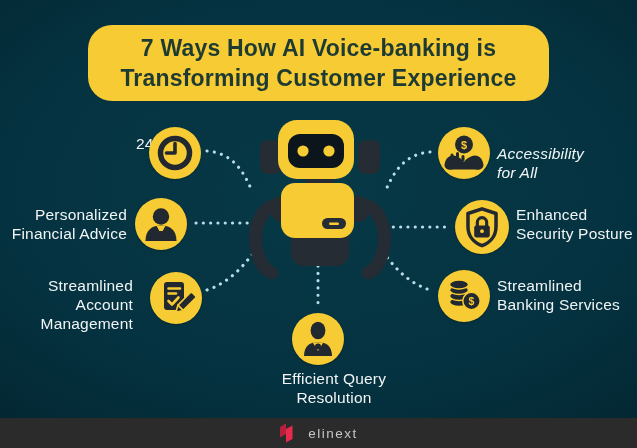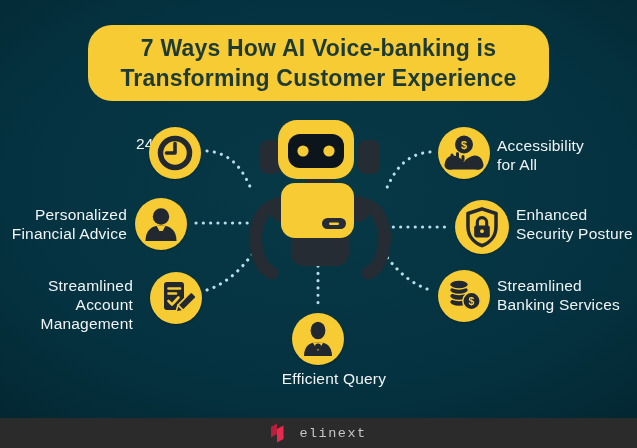--- a/index.html
+++ b/index.html
@@ -22,21 +22,21 @@
     background:#f7cb33;display:flex;align-items:center;justify-content:center;
     box-shadow:0 1px 2px rgba(0,0,0,.25);
   }
   .label{position:absolute;color:#f1f5f6;font-size:15.5px;line-height:19px;letter-spacing:.2px;}
   .label span{display:block;}
   .t-right{text-align:right;}
   .t-left{text-align:left;}
   .t-center{text-align:center;}
   .footer{
     position:absolute;left:0;top:418px;width:637px;height:30px;background:#2b2b2b;
-    display:flex;align-items:center;justify-content:center;gap:14px;font-family:Liberation Mono, monospace;
+    display:flex;align-items:center;justify-content:center;gap:14px;
   }
   .brand{color:#c6c6c6;font-size:13.5px;letter-spacing:1.5px;}
 </style>
 </head>
 <body>
 
 <div class="canvas">
 
   
   <svg class="connectors" width="637" height="448" viewBox="0 0 637 448" fill="none" stroke="#b8dde8" stroke-width="3.1" stroke-linecap="round" stroke-dasharray="0.1 7.2">
@@ -134,21 +134,21 @@
   
   <div class="item">
     <div class="icon-circle" style="left:438px;top:127px;">
       <svg width="52" height="52" viewBox="0 0 52 52">
         <circle cx="26" cy="17.5" r="9" fill="#21282f"></circle>
         <text x="26" y="21.5" text-anchor="middle" font-size="11" font-weight="bold" fill="#f7cb33" font-family="Liberation Sans, sans-serif">$</text>
         <path d="M6.5 38 C 7.5 30 13 26.5 19 29.5 C 22.5 31 24.5 33 25.9 35 C 27.3 33 29.5 31 33 29.5 C 39 26.5 44.5 30 45.5 38 C 45.5 41.5 42 43.5 37 42.5 L 15 42.5 C 10 43.5 6.5 41.5 6.5 38 Z" fill="#21282f"></path>
         <path d="M14 31 v -3 M19.5 30 v -3.5 M25 33 v -3.5" stroke="#21282f" stroke-width="3" stroke-linecap="round"></path>
       </svg>
     </div>
-    <div class="label t-left" style="left:497px;top:136px;width:130px;">
+    <div class="label t-left" style="left:497px;top:144px;width:130px;font-style:italic;">
       <span>Accessibility</span>
       <span>for All</span>
     </div>
   </div>
 
   
   <div class="item">
     <div class="icon-circle" style="left:455px;top:200px;width:54px;height:54px;">
       <svg width="54" height="54" viewBox="0 0 52 52">
         <path d="M26 8.5 L 39.5 13 V 25.5 C 39.5 35.5 33 41.5 26 44 C 19 41.5 12.5 35.5 12.5 25.5 V 13 Z" fill="none" stroke="#21282f" stroke-width="3.4" stroke-linejoin="round"></path>
@@ -186,20 +186,21 @@
     <div class="icon-circle" style="left:292px;top:313px;">
       <svg width="52" height="52" viewBox="0 0 52 52">
         <ellipse cx="26" cy="17.5" rx="7.4" ry="8.8" fill="#21282f"></ellipse>
         <path d="M12 43 C 12 32.5 18.5 29 26 29 C 33.5 29 40 32.5 40 43 Z" fill="#21282f"></path>
         <polygon points="20.5,29.2 31.5,29.2 26,38" fill="#f7cb33"></polygon>
         <circle cx="26" cy="33.5" r="3" fill="#21282f"></circle>
       </svg>
     </div>
     <div class="label t-center" style="left:254px;top:369px;width:160px;">
       <span>Efficient Query</span>
+      <span>Resolution</span>
     </div>
   </div>
 
   
   <div class="footer">
     <svg width="15" height="20" viewBox="0 0 15 20">
       <polygon points="1,4 7,0.5 7,11 1,14.5" fill="#b71f3d"></polygon>
       <polygon points="7,6 13.5,2.5 13.5,16 7,19.5" fill="#e62b4c"></polygon>
     </svg>
     <span class="brand">elinext</span>

